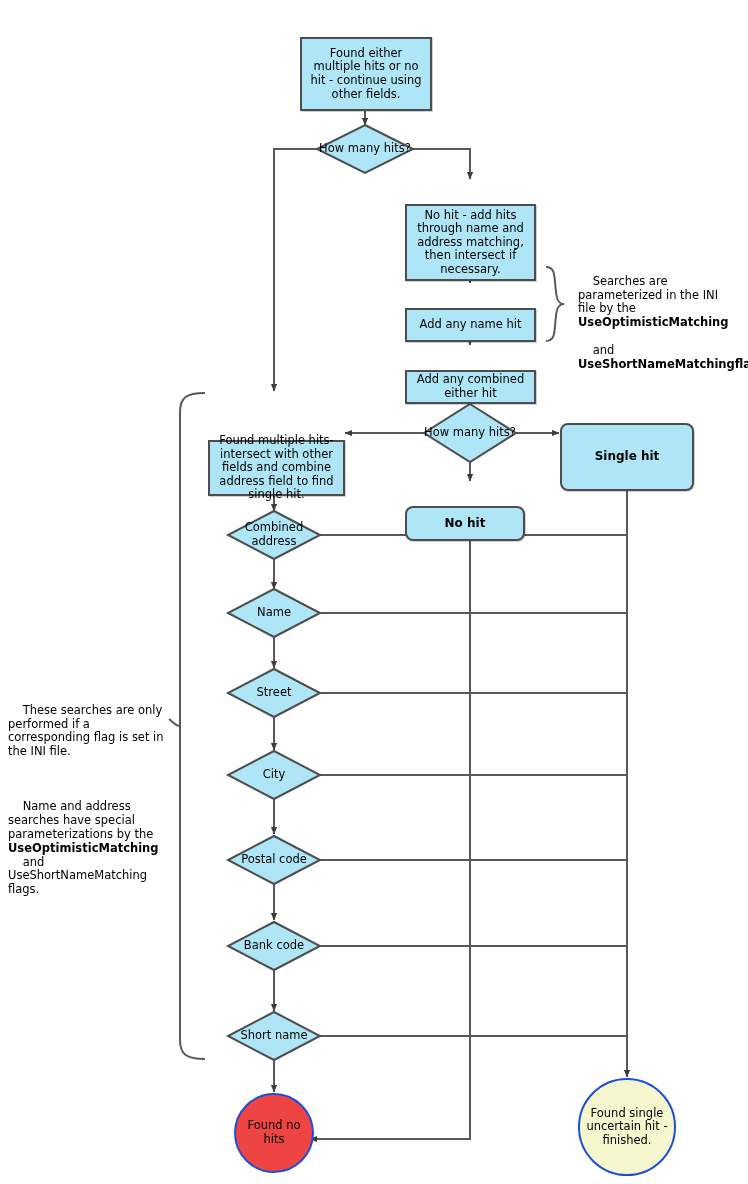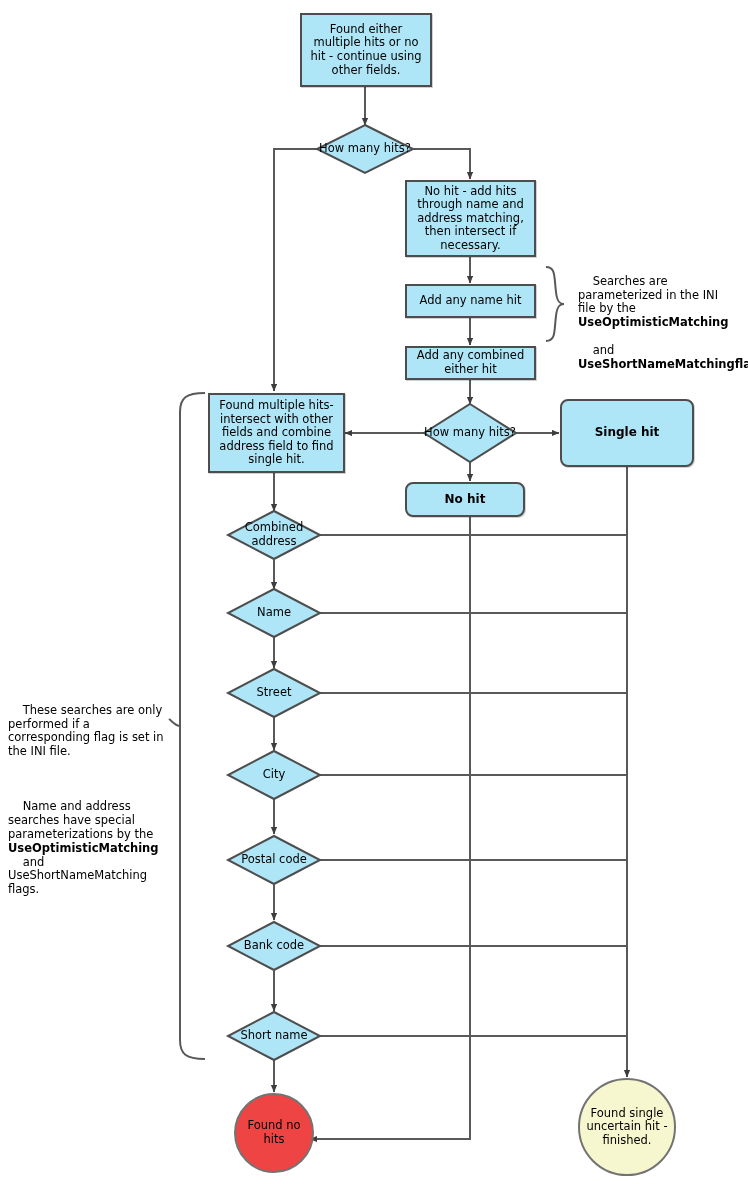--- a/index.html
+++ b/index.html
@@ -4,29 +4,29 @@
 <style>
   html,body{margin:0;padding:0;background:#ffffff;}
   body{width:748px;height:1184px;position:relative;overflow:hidden;
        font-family:"DejaVu Sans","Liberation Sans",sans-serif;}
   #canvas{position:absolute;left:0;top:0;width:748px;height:1184px;}
   svg.layer{position:absolute;left:0;top:0;width:748px;height:1184px;pointer-events:none;}
 
   .node{position:absolute;box-sizing:border-box;display:flex;align-items:center;
         justify-content:center;text-align:center;color:#000;}
   .box{border:2px solid #4d4d4d;background:#aee6f8;font-size:11.5px;line-height:13.6px;
-       padding:2px 4px;box-shadow:1px 1px 0 rgba(0,0,0,.18);}
+       padding:2px 4px;box-shadow:1px 1px 0 rgba(0,0,0,.18);margin-top:24px;}
   .box.bold{font-weight:bold;font-size:12px;border-radius:8px;}
 
   .dia-wrap{position:absolute;}
   .dia-label{position:absolute;left:0;top:0;width:100%;height:100%;display:flex;
              align-items:center;justify-content:center;text-align:center;
              font-size:11.5px;line-height:13.6px;color:#000;}
 
-  .circle{border:2px solid #737373;border-radius:50%;font-size:11.5px;line-height:13.6px;}
+  .circle{border:2px solid #1d4ed8;border-radius:50%;font-size:11.5px;line-height:13.6px;}
   .circle.red{background:#ef4444;}
   .circle.yellow{background:#f7f7cf;}
 
   .note{position:absolute;font-size:11.5px;line-height:13.8px;color:#000;white-space:pre-wrap;}
   .note b{font-weight:bold;}
 </style>
 </head>
 <body>
 
 <div id="canvas">
@@ -134,21 +134,21 @@
   </div>
 
   <div class="node box" style="left:300px;top:13px;width:132px;height:74px">Found either multiple hits or no hit - continue using other fields.</div>
 
   <div class="node box" style="left:405px;top:180px;width:131px;height:77px">No hit - add hits through name and address matching, then intersect if necessary.</div>
 
   <div class="node box" style="left:405px;top:284px;width:131px;height:34px">Add any name hit</div>
 
   <div class="node box" style="left:405px;top:346px;width:131px;height:34px">Add any combined either hit</div>
 
-  <div class="node box" style="left:208px;top:393px;width:137px;height:80px">Found multiple hits- intersect with other fields and combine address field to find single hit.</div>
+  <div class="node box" style="left:208px;top:416px;width:137px;height:56px">Found multiple hits- intersect with other fields and combine address field to find single hit.</div>
 
   <div class="node box bold" style="left:560px;top:399px;width:134px;height:68px">Single hit</div>
 
   <div class="node box bold" style="left:405px;top:482px;width:120px;height:35px">No hit</div>
 
   <div class="node circle red" style="left:234px;top:1093px;width:80px;height:80px">Found no hits</div>
 
   <div class="node circle yellow" style="left:578px;top:1078px;width:98px;height:98px">Found single uncertain hit - finished.</div>
 
   <div class="note" style="left:578px;top:261px;width:150px">

